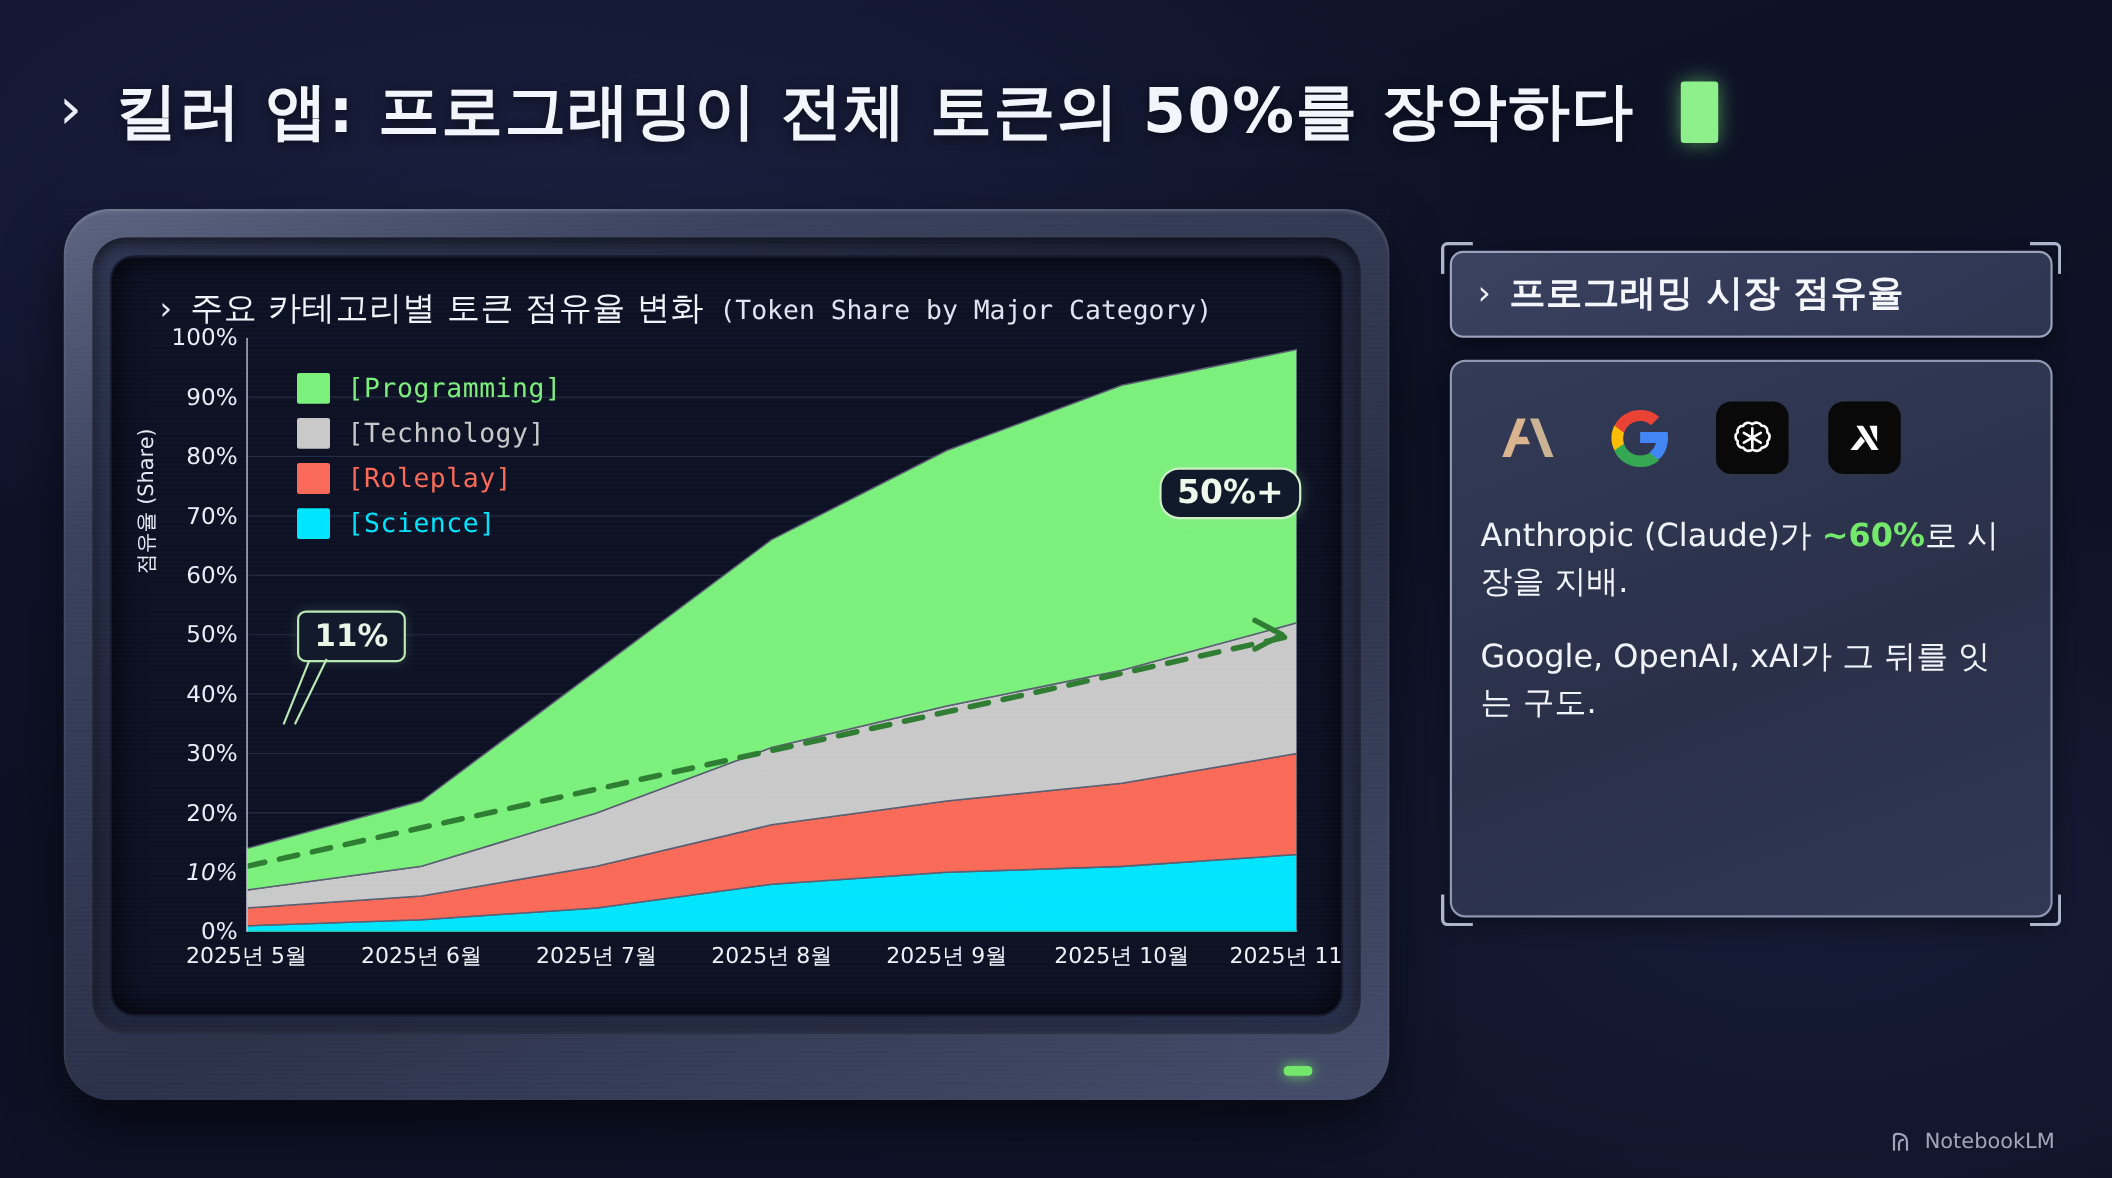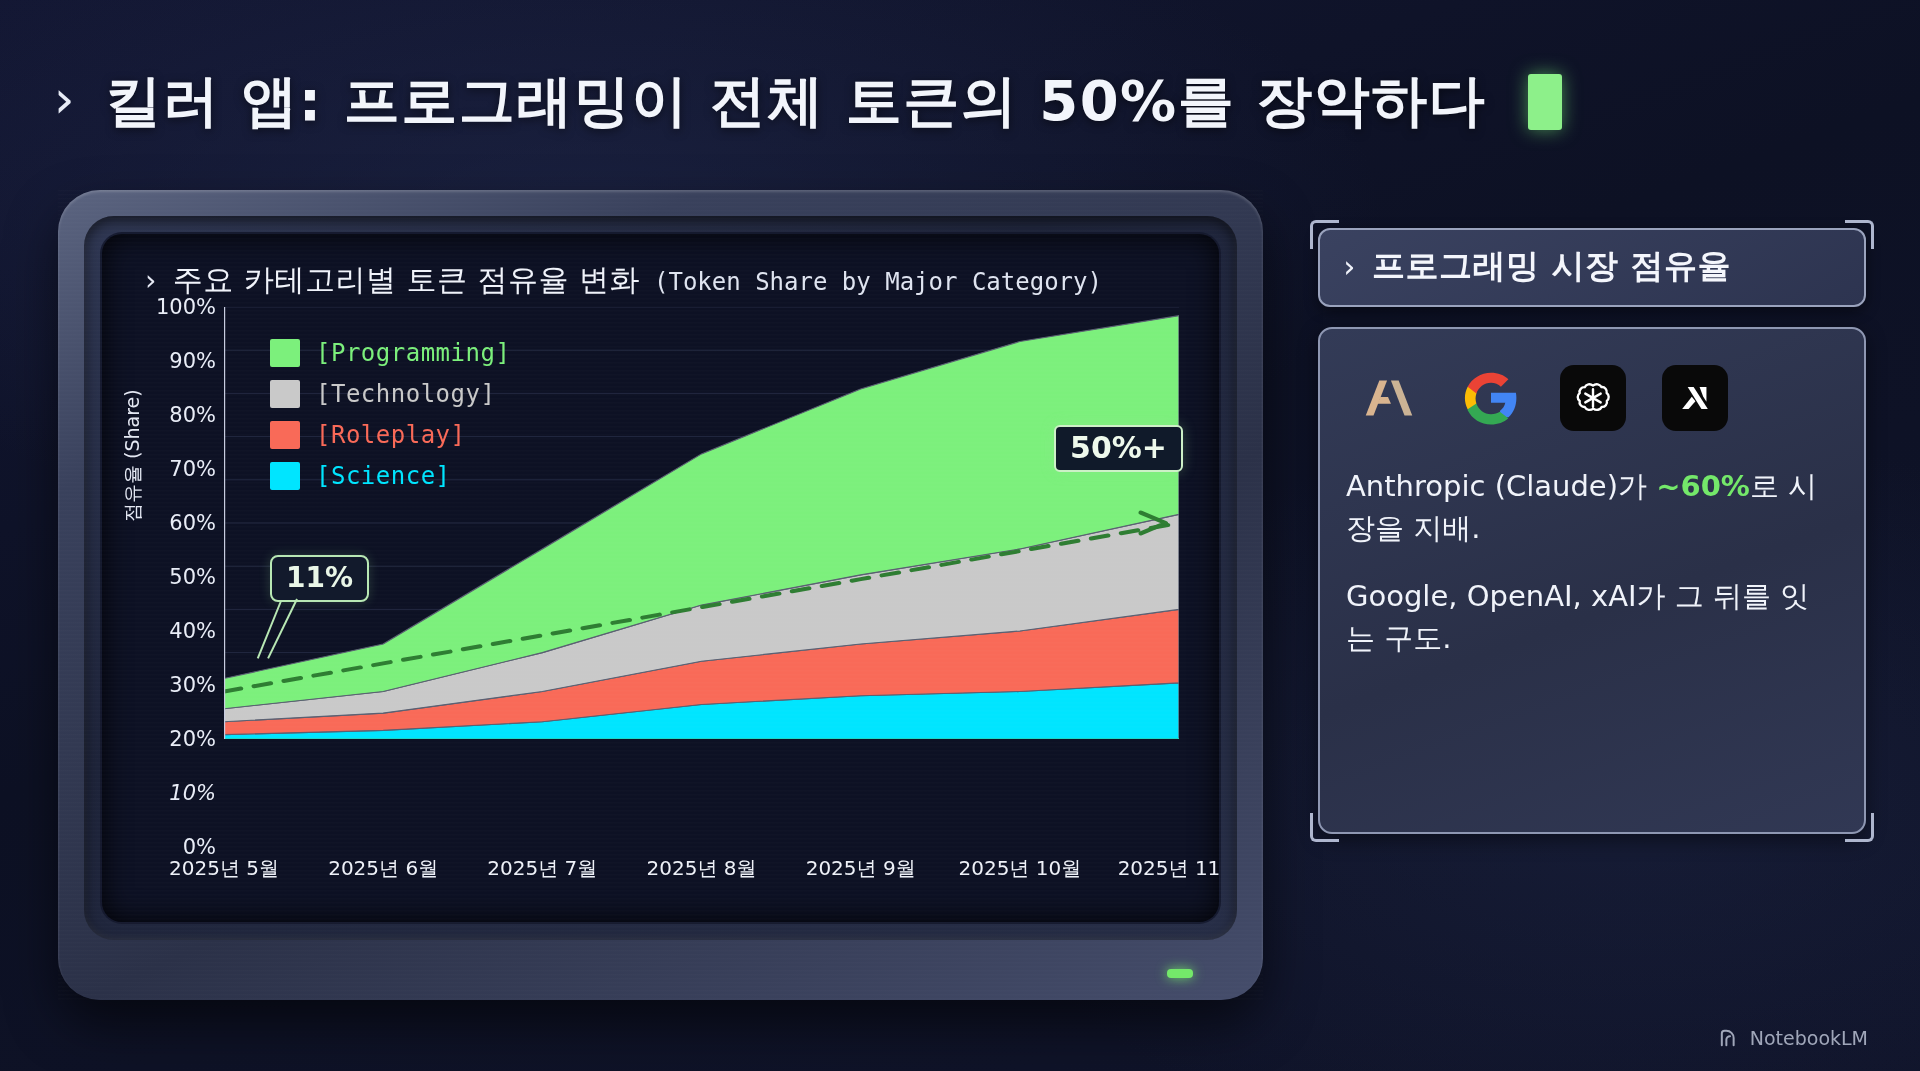--- a/index.html
+++ b/index.html
@@ -84,21 +84,21 @@
     color:#e4e8f3; font-size:19px; white-space:nowrap;
   }
   .yticks{
     position:absolute; left:20px; top:0; width:72px; height:540px;
   }
   .ytick{
     position:absolute; right:0; transform:translateY(-50%);
     color:#e9edf7; font-size:21px; font-family:"DejaVu Sans", sans-serif; white-space:nowrap;
   }
   .plot{
-    position:absolute; left:100px; top:0; right:10px; height:432px;
+    position:absolute; left:100px; top:0; right:10px; height:540px;
   }
   .plot svg{ display:block; width:100%; height:100%; }
   .xticks{
     position:absolute; left:100px; right:10px; top:548px; height:40px;
   }
   .xtick{
     position:absolute; transform:translateX(-50%);
     color:#eef1f8; font-size:20px; white-space:nowrap;
   }
 
@@ -123,21 +123,21 @@
   .callout-tail{
     position:absolute; left:10px; top:46px; width:2px; height:62px;
     background:#b8e8b4; transform:rotate(22deg); transform-origin:top center;
   }
   .callout-tail2{
     position:absolute; left:26px; top:44px; width:2px; height:66px;
     background:#b8e8b4; transform:rotate(26deg); transform-origin:top center;
   }
   .badge-50{
     position:absolute; z-index:6; right:-4px; top:118px;
-    border:2px solid #cdf0c7; border-radius:6px; background:#101a2a;
+    border:2px solid #cdf0c7; border-radius:18px; background:#101a2a;
     color:#eef9ec; font-size:30px; font-weight:700; padding:3px 14px 5px;
     box-shadow:0 0 14px rgba(150,230,150,.25);
   }
 
   
   .panel{
     position:absolute; left:1318px; top:228px; width:548px; height:758px;
   }
   .panel-head{
     position:relative;

